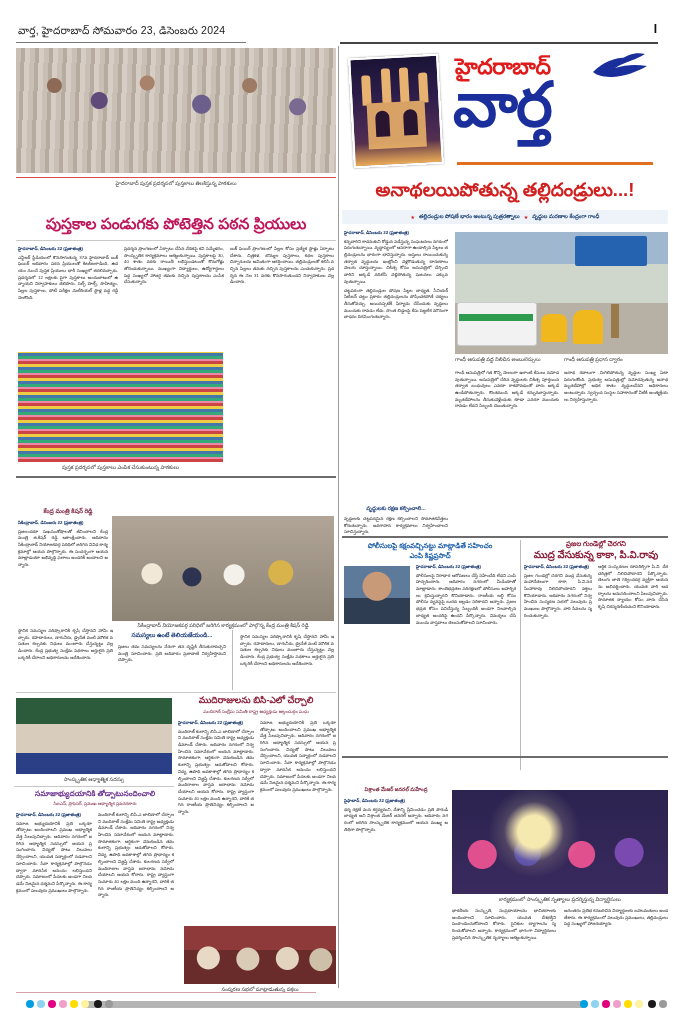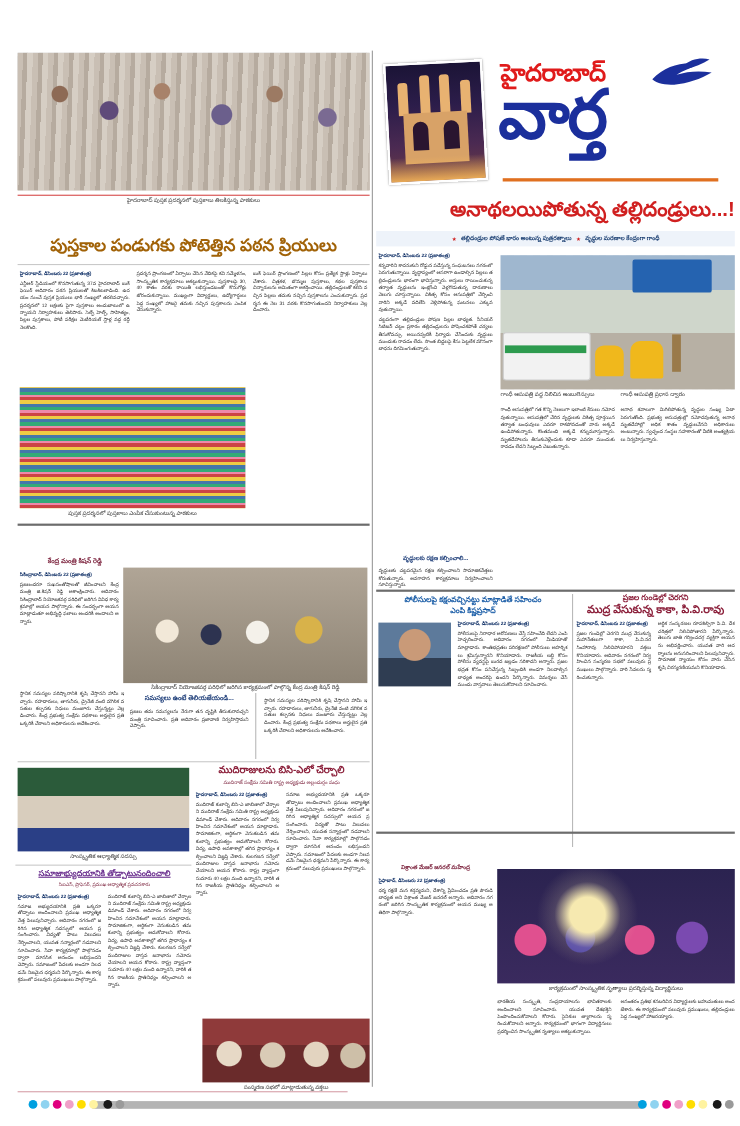--- a/index.html
+++ b/index.html
@@ -12,22 +12,22 @@
   .topline-rule{position:absolute;left:16px;top:42px;width:230px;height:1px;background:#777;}
   .page-no{position:absolute;right:16px;top:22px;font-size:12px;font-weight:bold;color:#111;}
   .topbar-rule{position:absolute;left:340px;top:42px;width:318px;height:2px;background:#444;}
 
   
   .photo{position:absolute;overflow:hidden;background:#cfcfcf;}
   .photo .inner{width:100%;height:100%;}
   .cap{position:absolute;font-size:5.2px;color:#333;text-align:center;line-height:1.25;}
 
   .hl{position:absolute;text-align:center;font-weight:bold;line-height:1.05;}
-  .hl.blue{color:#a16207;}
-  .hl.red{color:#d02020;text-align:right;}
+  .hl.blue{color:#be185d;}
+  .hl.red{color:#d02020;}
   .hl.green{color:#1f7a3a;}
   .hl.purple{color:#6b2f8f;}
   .hl.maroon{color:#8b1f3a;}
 
   .sub{position:absolute;text-align:center;font-size:5.6px;color:#1b3f72;line-height:1.3;}
 
   .col{position:absolute;font-size:4.4px;line-height:1.52;color:#2b2b2b;text-align:justify;
        overflow:hidden;word-break:break-all;}
   .col .dl{font-weight:bold;color:#0f2f66;}
   .col p{margin:0 0 2px 0;}
@@ -101,20 +101,26 @@
   .regbar{position:absolute;left:0;top:998px;width:673px;height:12px;}
   .reg-strip{position:absolute;top:3px;height:7px;background:#b4b4b4;}
   .dot{position:absolute;top:2px;width:8px;height:8px;border-radius:50%;}
   .page-bottom-rule{position:absolute;left:16px;top:992px;width:300px;height:1px;background:#d6a0a8;}
 </style>
 </head>
 <body>
 
 <div class="page">
 
+  <div class="topbar">
+    <div class="topline-text">వార్త, హైదరాబాద్ సోమవారం 23, డిసెంబరు 2024</div>
+    <div class="topline-rule"></div>
+    <div class="page-no">I</div>
+    <div class="topbar-rule"></div>
+  </div>
 
   <div class="logo-wrap">
     <div class="charminar">
       <div class="cm-t" style="left:10px;top:16px;width:9px;height:30px;"></div>
       <div class="cm-t" style="left:30px;top:10px;width:9px;height:36px;"></div>
       <div class="cm-t" style="left:48px;top:10px;width:9px;height:36px;"></div>
       <div class="cm-t" style="left:67px;top:16px;width:9px;height:30px;"></div>
       <div class="cm-body"></div>
       <div class="cm-arch" style="left:22px;"></div>
       <div class="cm-arch" style="left:50px;"></div>
@@ -193,21 +199,21 @@
   <div class="sub" style="left:176px;top:709px;width:160px;font-size:4.6px;color:#7a1f3a;">ముదిరాజ్ సంక్షేమ సమితి రాష్ట్ర అధ్యక్షుడు అల్లందుర్గం మధు</div>
   <div class="col" style="left:178px;top:720px;width:76px;height:260px;">
     <p><span class="dl">హైదరాబాద్, డిసెంబరు 22 (ప్రజాతంత్ర)</span></p>
     <p>ముదిరాజ్ కులాన్ని బిసి-ఎ జాబితాలో చేర్చాలని ముదిరాజ్ సంక్షేమ సమితి రాష్ట్ర అధ్యక్షుడు డిమాండ్ చేశారు. ఆదివారం నగరంలో నిర్వహించిన సమావేశంలో ఆయన మాట్లాడారు. సామాజికంగా, ఆర్థికంగా వెనుకబడిన తమ కులాన్ని ప్రభుత్వం ఆదుకోవాలని కోరారు. విద్య, ఉపాధి అవకాశాల్లో తగిన ప్రాధాన్యం కల్పించాలని విజ్ఞప్తి చేశారు. కులగణన సర్వేలో ముదిరాజుల వాస్తవ జనాభాను నమోదు చేయాలని ఆయన కోరారు. రాష్ట్ర వ్యాప్తంగా సుమారు 40 లక్షల మంది ఉన్నారని, వారికి తగిన రాజకీయ ప్రాతినిధ్యం కల్పించాలని అన్నారు.</p>
   </div>
   <div class="col" style="left:260px;top:720px;width:76px;height:200px;">
     <p>సమాజ అభ్యుదయానికి ప్రతి ఒక్కరూ తోడ్పాటు అందించాలని ప్రముఖ ఆధ్యాత్మికవేత్త పిలుపునిచ్చారు. ఆదివారం నగరంలో జరిగిన ఆధ్యాత్మిక సదస్సులో ఆయన ప్రసంగించారు. విద్యతో పాటు విలువలు నేర్పించాలని, యువత సన్మార్గంలో నడవాలని సూచించారు. సేవా కార్యక్రమాల్లో పాల్గొనడం ద్వారా మానసిక ఆనందం లభిస్తుందని చెప్పారు. సమాజంలో పేదలకు అండగా నిలవడమే నిజమైన ధర్మమని పేర్కొన్నారు. ఈ కార్యక్రమంలో పలువురు ప్రముఖులు పాల్గొన్నారు.</p>
   </div>
 
   <div class="hrule" style="left:14px;top:786px;width:160px;"></div>
-  <div class="hl purple" style="left:14px;top:790px;width:162px;font-size:7.4px;text-decoration:underline;">సమాజాభ్యుదయానికి తోడ్పాటునందించాలి</div>
+  <div class="hl purple" style="left:14px;top:790px;width:162px;font-size:7.4px;">సమాజాభ్యుదయానికి తోడ్పాటునందించాలి</div>
   <div class="sub" style="left:14px;top:801px;width:162px;font-size:4.4px;color:#7a1f3a;">సిఐఎస్, ప్రొఫెసర్, ప్రముఖ ఆధ్యాత్మిక ప్రవచనకారు</div>
   <div class="col" style="left:16px;top:812px;width:76px;height:172px;">
     <p><span class="dl">హైదరాబాద్, డిసెంబరు 22 (ప్రజాతంత్ర)</span></p>
     <p>సమాజ అభ్యుదయానికి ప్రతి ఒక్కరూ తోడ్పాటు అందించాలని ప్రముఖ ఆధ్యాత్మికవేత్త పిలుపునిచ్చారు. ఆదివారం నగరంలో జరిగిన ఆధ్యాత్మిక సదస్సులో ఆయన ప్రసంగించారు. విద్యతో పాటు విలువలు నేర్పించాలని, యువత సన్మార్గంలో నడవాలని సూచించారు. సేవా కార్యక్రమాల్లో పాల్గొనడం ద్వారా మానసిక ఆనందం లభిస్తుందని చెప్పారు. సమాజంలో పేదలకు అండగా నిలవడమే నిజమైన ధర్మమని పేర్కొన్నారు. ఈ కార్యక్రమంలో పలువురు ప్రముఖులు పాల్గొన్నారు.</p>
   </div>
   <div class="col" style="left:98px;top:812px;width:76px;height:110px;">
     <p>ముదిరాజ్ కులాన్ని బిసి-ఎ జాబితాలో చేర్చాలని ముదిరాజ్ సంక్షేమ సమితి రాష్ట్ర అధ్యక్షుడు డిమాండ్ చేశారు. ఆదివారం నగరంలో నిర్వహించిన సమావేశంలో ఆయన మాట్లాడారు. సామాజికంగా, ఆర్థికంగా వెనుకబడిన తమ కులాన్ని ప్రభుత్వం ఆదుకోవాలని కోరారు. విద్య, ఉపాధి అవకాశాల్లో తగిన ప్రాధాన్యం కల్పించాలని విజ్ఞప్తి చేశారు. కులగణన సర్వేలో ముదిరాజుల వాస్తవ జనాభాను నమోదు చేయాలని ఆయన కోరారు. రాష్ట్ర వ్యాప్తంగా సుమారు 40 లక్షల మంది ఉన్నారని, వారికి తగిన రాజకీయ ప్రాతినిధ్యం కల్పించాలని అన్నారు.</p>
   </div>
 
   <div class="photo ph-meet" style="left:184px;top:926px;width:152px;height:58px;">

